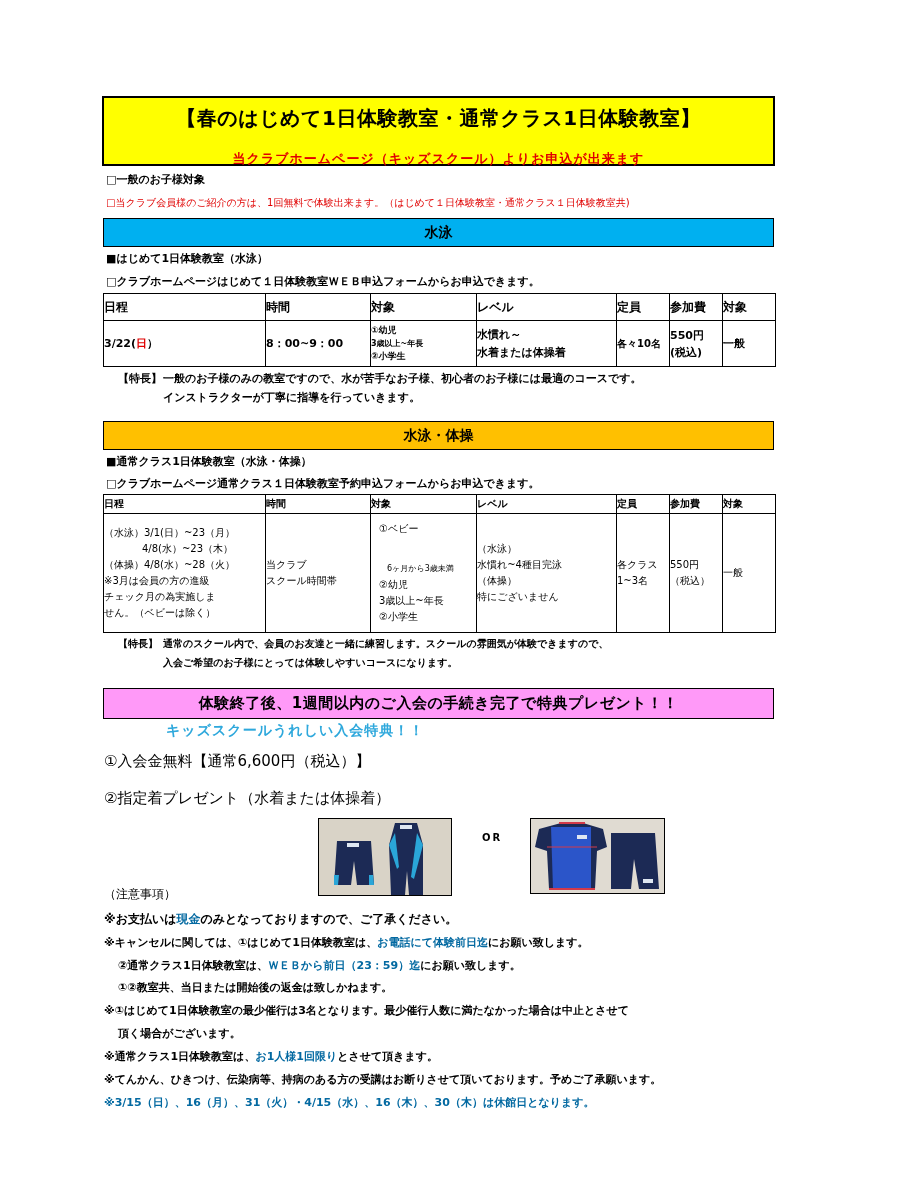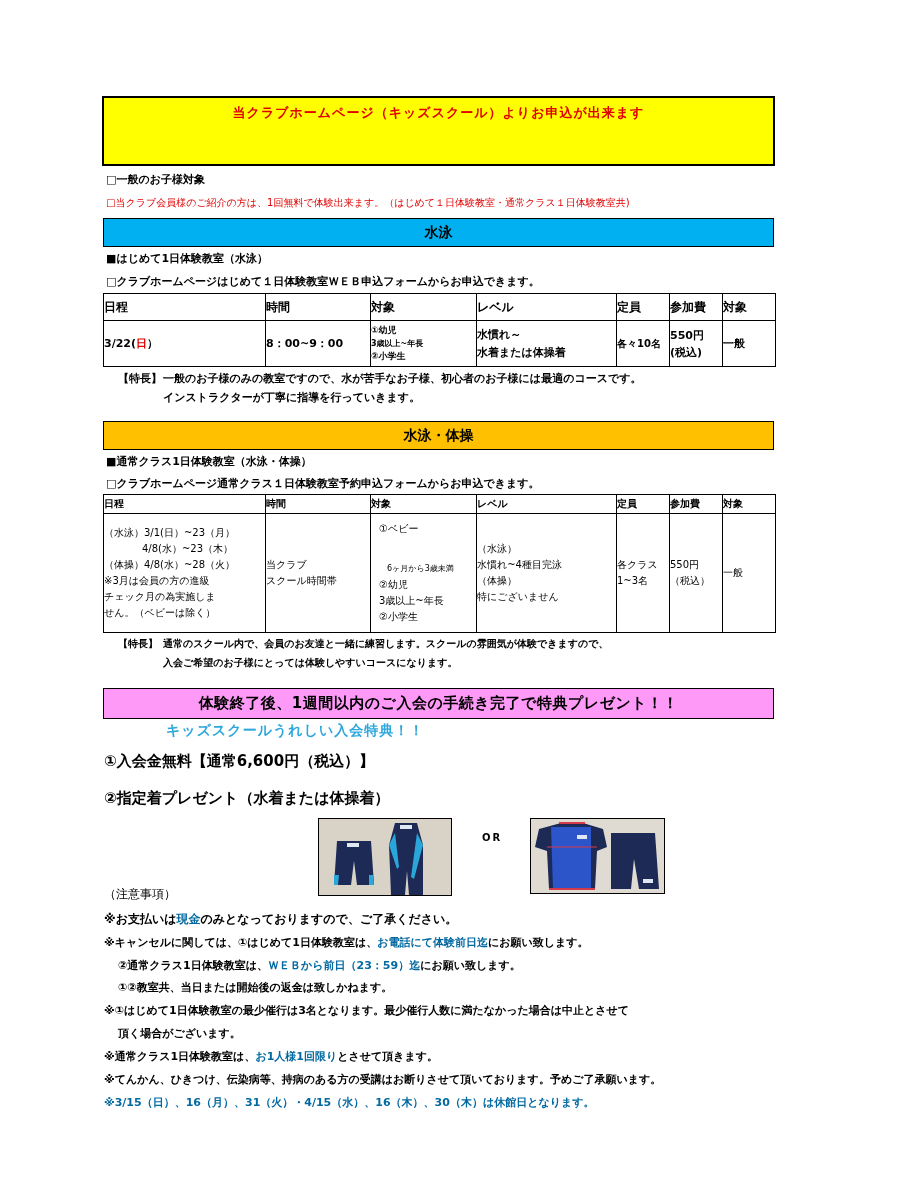--- a/index.html
+++ b/index.html
@@ -2,50 +2,51 @@
 <html><head>
 <meta charset="utf-8">
 <style>
   html, body { margin:0; padding:0; background:#ffffff; }
   body { width:906px; height:1196px; position:relative; overflow:hidden;
          font-family:"DejaVu Sans", "Liberation Sans", sans-serif; color:#000; }
   .abs { position:absolute; }
   .title-box { left:102px; top:96px; width:669px; height:66px; background:#FFFF00;
                border:2px solid #000; text-align:center; }
   .title-main { font-size:20px; font-weight:bold; margin-top:7px; letter-spacing:0.5px; white-space:nowrap; }
-  .title-sub { font-size:13px; font-weight:bold; color:#E00000; margin-top:6px; letter-spacing:1px; white-space:nowrap; }
+  .title-sub { font-size:13px; font-weight:bold; color:#E00000; margin-top:18px; letter-spacing:1px; white-space:nowrap; }
   .line { font-size:11px; font-weight:bold; white-space:nowrap; }
   .line-red { color:#E00000; font-size:10px; font-weight:normal; }
   .band { left:103px; width:669px; border:1px solid #000; text-align:center; font-size:14px; font-weight:bold; }
   .band-blue { top:218px; height:27px; line-height:27px; background:#00B0F0; }
   .band-orange { top:421px; height:27px; line-height:27px; background:#FFC000; }
   .band-pink { top:688px; height:29px; line-height:29px; background:#FF99F8; font-size:15px; letter-spacing:0.5px; }
   table.sched { position:absolute; border-collapse:collapse; table-layout:fixed; }
   table.sched td, table.sched th { border:1px solid #000; text-align:left; vertical-align:middle; padding:0; font-weight:bold; }
   #t1 { left:103px; top:293px; width:672px; }
   #t1 th { height:26px; font-size:12px; }
   #t1 td { height:45px; font-size:11px; }
   #t2 { left:103px; top:494px; width:672px; }
   #t2 th { height:18px; font-size:10px; }
   #t2 td { height:118px; font-size:10px; line-height:16px; }
   .tiny { font-size:8px; }
   .small9 { font-size:9px; }
   .red { color:#E00000; }
   .note { font-size:11px; font-weight:bold; white-space:nowrap; }
   .perk-sub { color:#2EA8DC; font-size:14px; font-weight:bold; letter-spacing:1px; white-space:nowrap; }
-  .perk { font-size:15px; font-weight:bold; white-space:nowrap; }
+  .perk { font-size:15px; font-weight:normal; white-space:nowrap; }
   .photo { border:1px solid #000; overflow:hidden; background:#d8d2c6; }
   .caution { font-size:12px; font-weight:bold; white-space:nowrap; }
   .caution-red { color:#0369a1; }
   .left-align { text-align:left !important; padding-left:8px !important; }
 </style>
 </head>
 <body>
 
 <div class="abs title-box">
+  <div class="title-main">【春のはじめて1日体験教室・通常クラス1日体験教室】</div>
   <div class="title-sub">当クラブホームページ（キッズスクール）よりお申込が出来ます</div>
 </div>
 
 <div class="abs line" style="left:106px; top:172px;">□一般のお子様対象</div>
 <div class="abs line line-red" style="left:106px; top:196px;">□当クラブ会員様のご紹介の方は、1回無料で体験出来ます。（はじめて１日体験教室・通常クラス１日体験教室共)</div>
 
 <div class="abs band band-blue">水泳</div>
 <div class="abs line" style="left:106px; top:251px;">■はじめて1日体験教室（水泳）</div>
 <div class="abs line" style="left:106px; top:274px;">□クラブホームページはじめて１日体験教室ＷＥＢ申込フォームからお申込できます。</div>
 

